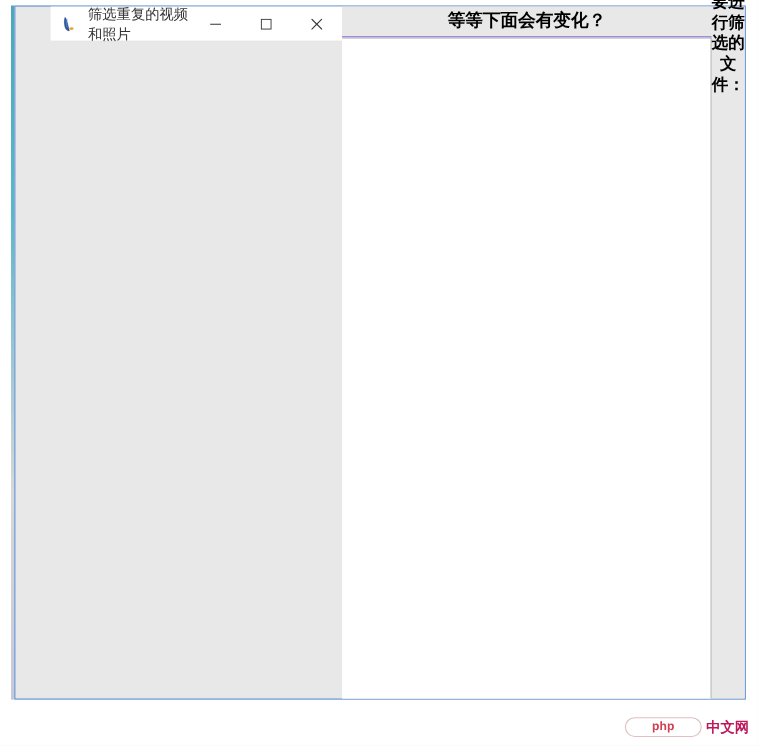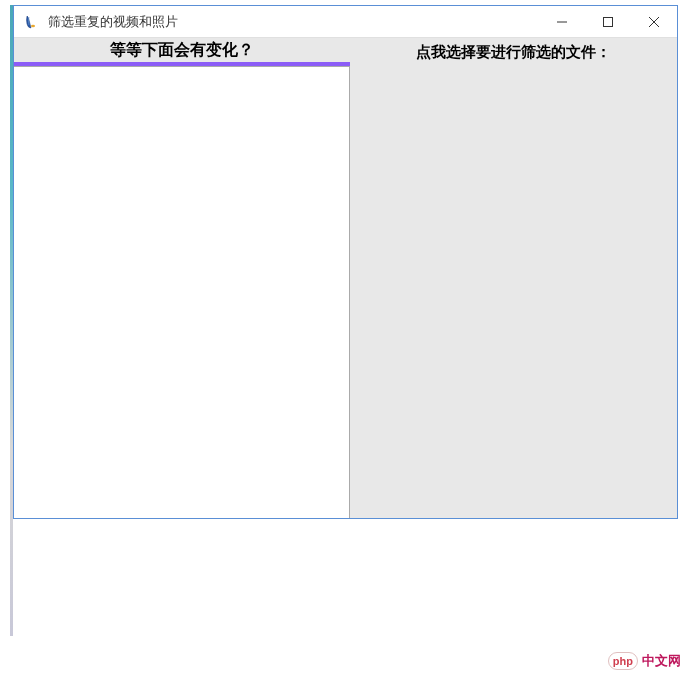--- a/index.html
+++ b/index.html
@@ -8,26 +8,27 @@
       background: #fff;
       width: 689px;
       height: 678px;
       position: relative;
     }
     .window {
       position: absolute;
       left: 13px;
       top: 5px;
       width: 665px;
-      height: 514px;
+      height: 631px;
       border: 1px solid #5a8fd6;
       border-top: 1px solid #5a8fd6;
       background: #e8e8e8;
       display: flex;
-      flex-direction: column;
+      flex-direction: row;
+      padding-left: 32px;
     }
     .left-accent {
       position: absolute;
       left: 10px;
       top: 5px;
       width: 3px;
       height: 631px;
       background: linear-gradient(180deg, #4aa8b8 0%, #5ab8c8 30%, #d8d8d8 70%, #c8c8d8 100%);
     }
     .titlebar {
@@ -74,21 +75,21 @@
     }
     .left-header {
       height: 28px;
       display: flex;
       align-items: center;
       justify-content: center;
       font-size: 16px;
       font-weight: bold;
       font-family: "KaiTi", "STKaiti", serif;
       background: #e8e8e8;
-      border-bottom: 4px solid #8b5cf6;
+      border-bottom: 1px solid #8b5cf6;
       color: #000;
     }
     .left-body {
       flex: 1;
       background: #fff;
       border-top: 1px solid #aaa;
       border-right: 1px solid #aaa;
     }
     .right-panel {
       flex: 1;
@@ -132,21 +133,21 @@
       right: 8px;
       bottom: 8px;
       display: flex;
       align-items: center;
       gap: 4px;
     }
     .watermark-badge {
       background: #fff;
       border: 1px solid #e0c0c0;
       border-radius: 12px;
-      padding: 2px 4px;
+      padding: 2px 24px;
       font-size: 11px;
       font-weight: bold;
       color: #d04050;
       font-family: Arial, sans-serif;
     }
     .watermark-text {
       font-size: 13px;
       color: #be185d;
       font-weight: bold;
     }

